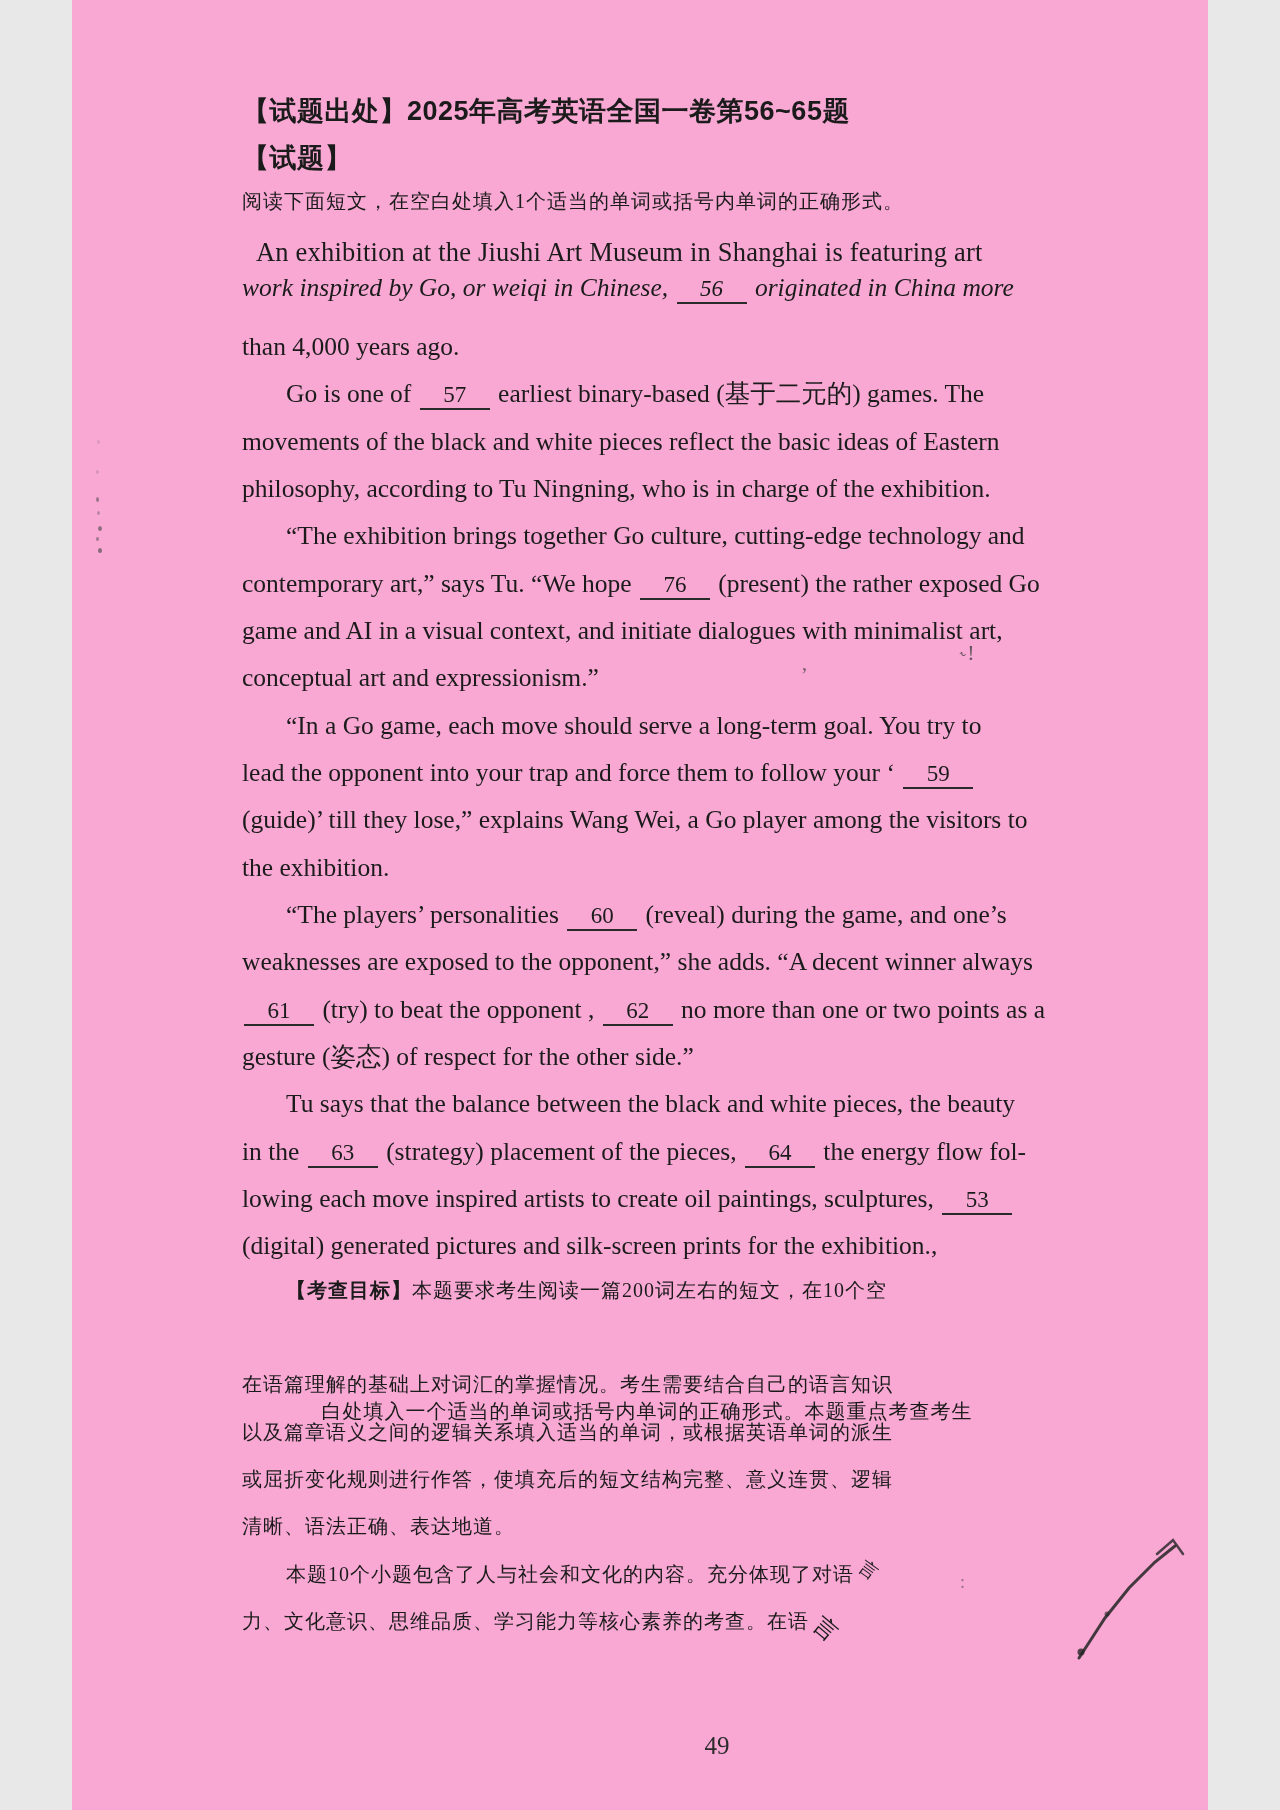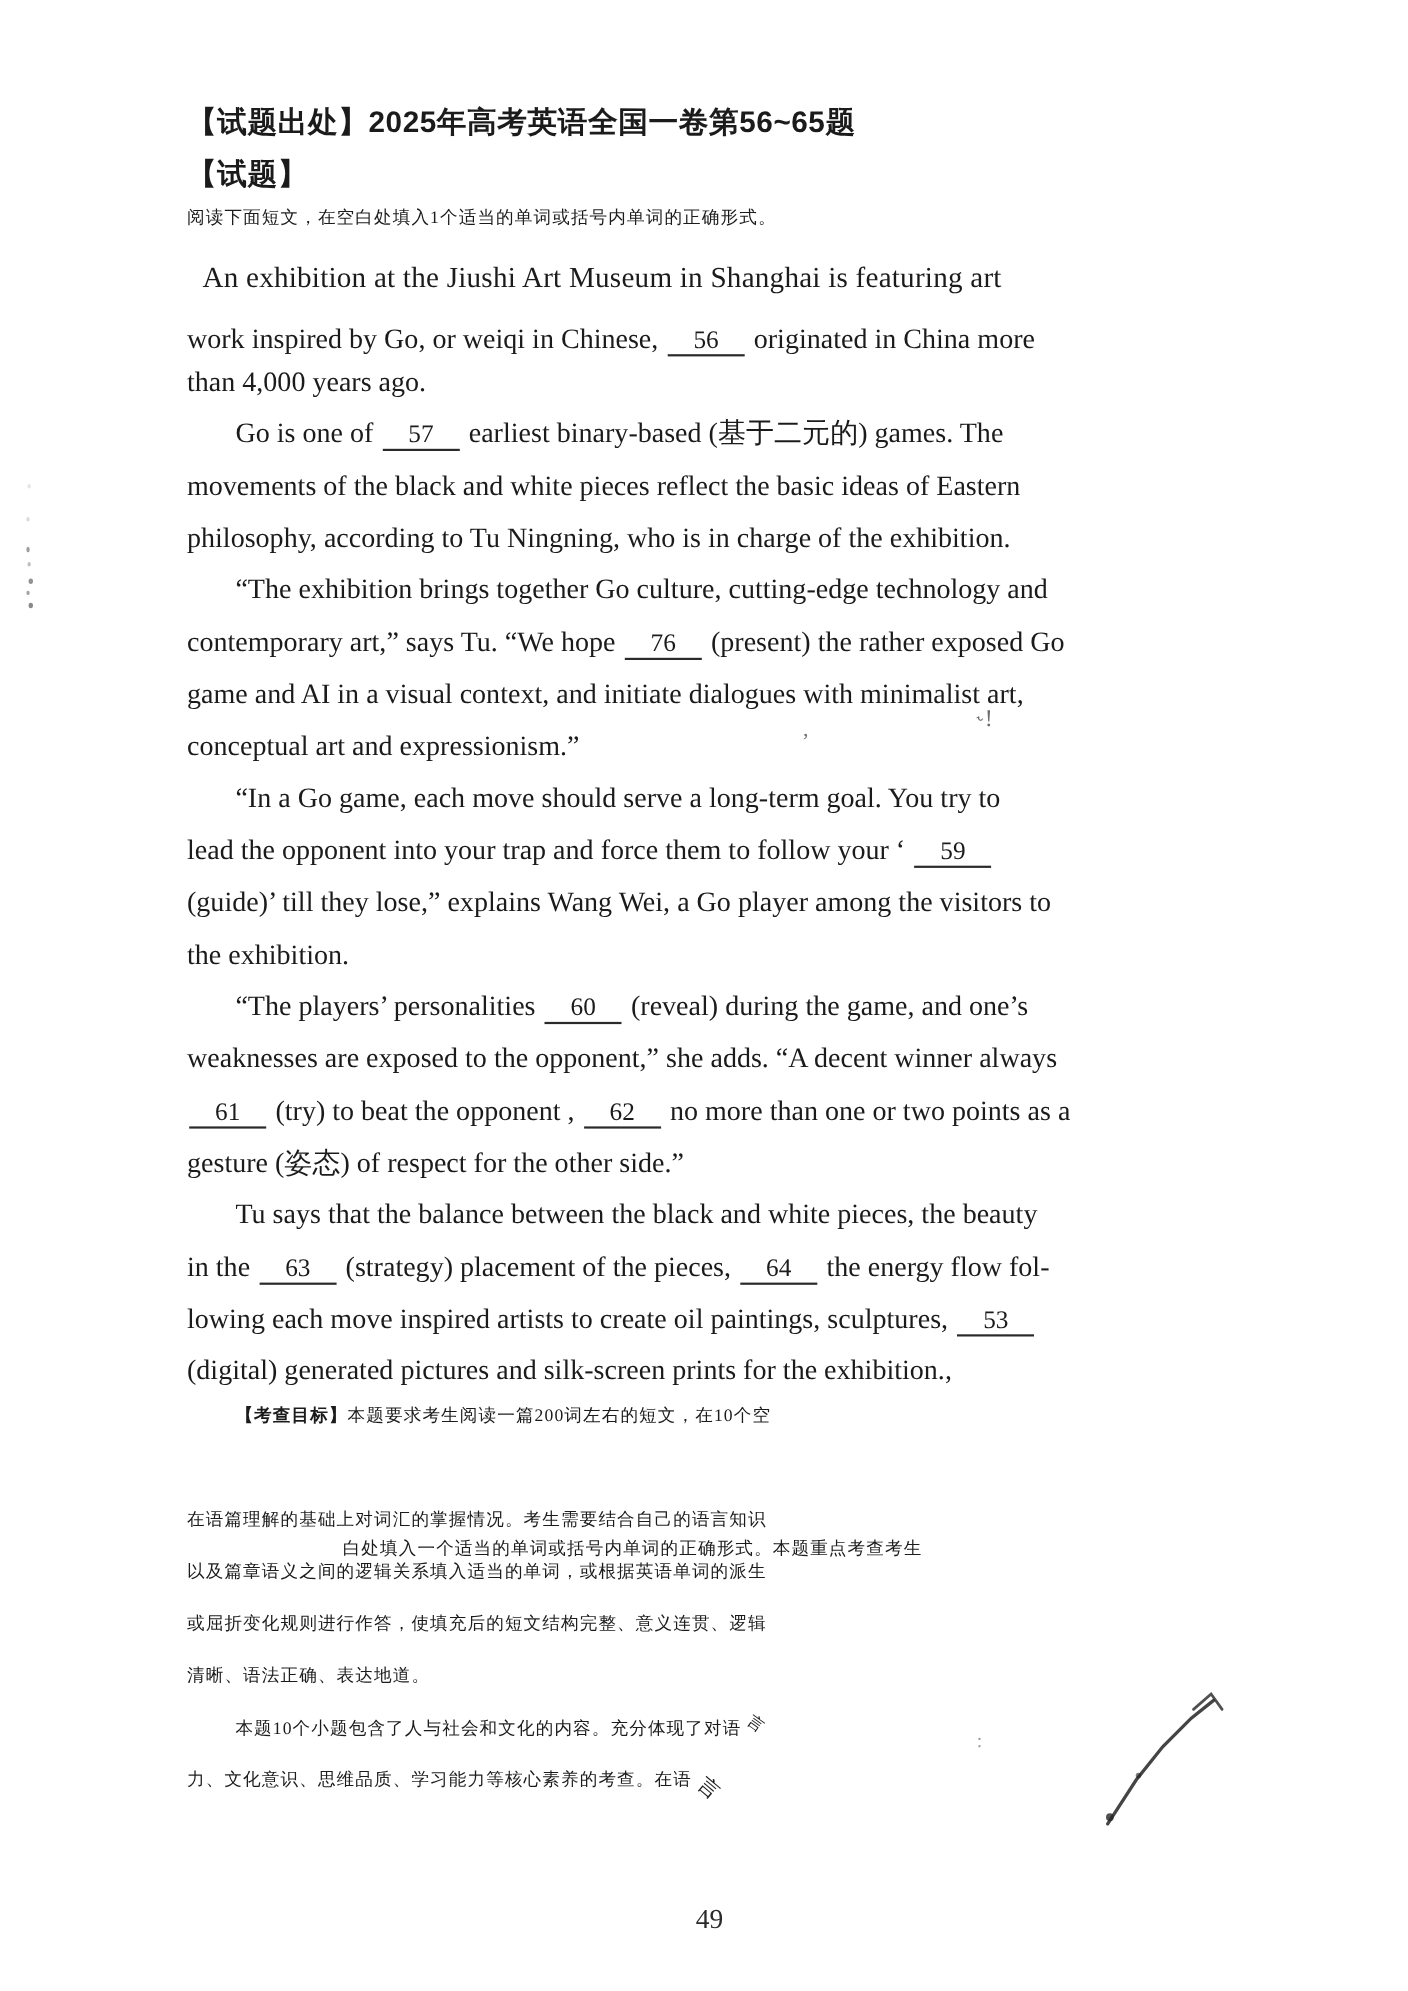--- a/index.html
+++ b/index.html
@@ -1,34 +1,35 @@
 <!DOCTYPE html>
 <html><head>
 <meta charset="utf-8">
 <style>
   html,body{margin:0;padding:0;background:#e8e8e8;}
   .page{
     position:relative;
-    width:1280px;height:1810px;
+    width:1120px;height:1810px;
     margin:0 auto;
-    background:#ffffff;
+    background:#f9a8d4;
     overflow:hidden;
     font-family:"Liberation Serif","DejaVu Serif",serif;
     color:#1b1b1b;
+    padding-left:16px;
   }
   .line{
     position:absolute;
     left:170px;
     width:810px;
     white-space:nowrap;
     line-height:1.18;
   }
   .en{font-family:"Liberation Serif","DejaVu Serif",serif;font-size:25.5px;}
   .en.lg{font-size:26.5px;letter-spacing:0.2px;}
-  .cn{font-family:"Liberation Serif","DejaVu Serif",serif;font-size:16px;letter-spacing:1px;}
+  .cn{font-family:"Liberation Serif","DejaVu Serif",serif;font-size:20px;letter-spacing:1px;}
   .cnb{font-family:"Liberation Sans","DejaVu Sans",sans-serif;font-weight:700;font-size:27px;letter-spacing:0.5px;}
   .b{font-family:"Liberation Sans","DejaVu Sans",sans-serif;font-weight:700;}
   .blank{
     display:inline-block;
     min-width:64px;
     text-align:center;
     border-bottom:2px solid #2a2a2a;
     font-size:23px;
     line-height:1.05;
     padding:0 3px 1px 3px;
@@ -51,21 +52,21 @@
 </head>
 <body>
 
 <div class="page">
 
   <div id="doc">
       <div class="line cnb" style="top: 96px;"><span>【试题出处】2025年高考英语全国一卷第56~65题</span></div>
       <div class="line cnb" style="top: 143px;"><span>【试题】</span></div>
       <div class="line cn" style="top: 190px;"><span>阅读下面短文，在空白处填入1个适当的单词或括号内单词的正确形式。</span></div>
       <div class="line en lg" style="top: 237px; padding-left: 14px;"><span>An exhibition at the Jiushi Art Museum in Shanghai is featuring art</span></div>
-      <div class="line en" style="top: 293px;"><span>work inspired by Go, or weiqi in Chinese, </span><span class="blank">56</span><span> originated in China more</span></div>
+      <div class="line en" style="top: 273px; font-style: italic;"><span>work inspired by Go, or weiqi in Chinese, </span><span class="blank">56</span><span> originated in China more</span></div>
       <div class="line en" style="top: 332px;"><span>than 4,000 years ago.</span></div>
       <div class="line en" style="top: 379px; padding-left: 44px;"><span>Go is one of </span><span class="blank">57</span><span> earliest binary-based (基于二元的) games. The</span></div>
       <div class="line en" style="top: 427px;"><span>movements of the black and white pieces reflect the basic ideas of Eastern</span></div>
       <div class="line en" style="top: 474px;"><span>philosophy, according to Tu Ningning, who is in charge of the exhibition.</span></div>
       <div class="line en" style="top: 521px; padding-left: 44px;"><span>“The exhibition brings together Go culture, cutting-edge technology and</span></div>
       <div class="line en" style="top: 569px;"><span>contemporary art,” says Tu. “We hope </span><span class="blank">76</span><span> (present) the rather exposed Go</span></div>
       <div class="line en" style="top: 616px;"><span>game and AI in a visual context, and initiate dialogues with minimalist art,</span></div>
       <div class="line en" style="top: 663px;"><span>conceptual art and expressionism.”</span></div>
       <div class="line en" style="top: 711px; padding-left: 44px;"><span>“In a Go game, each move should serve a long-term goal. You try to</span></div>
       <div class="line en" style="top: 758px;"><span>lead the opponent into your trap and force them to follow your ‘ </span><span class="blank">59</span></div>

